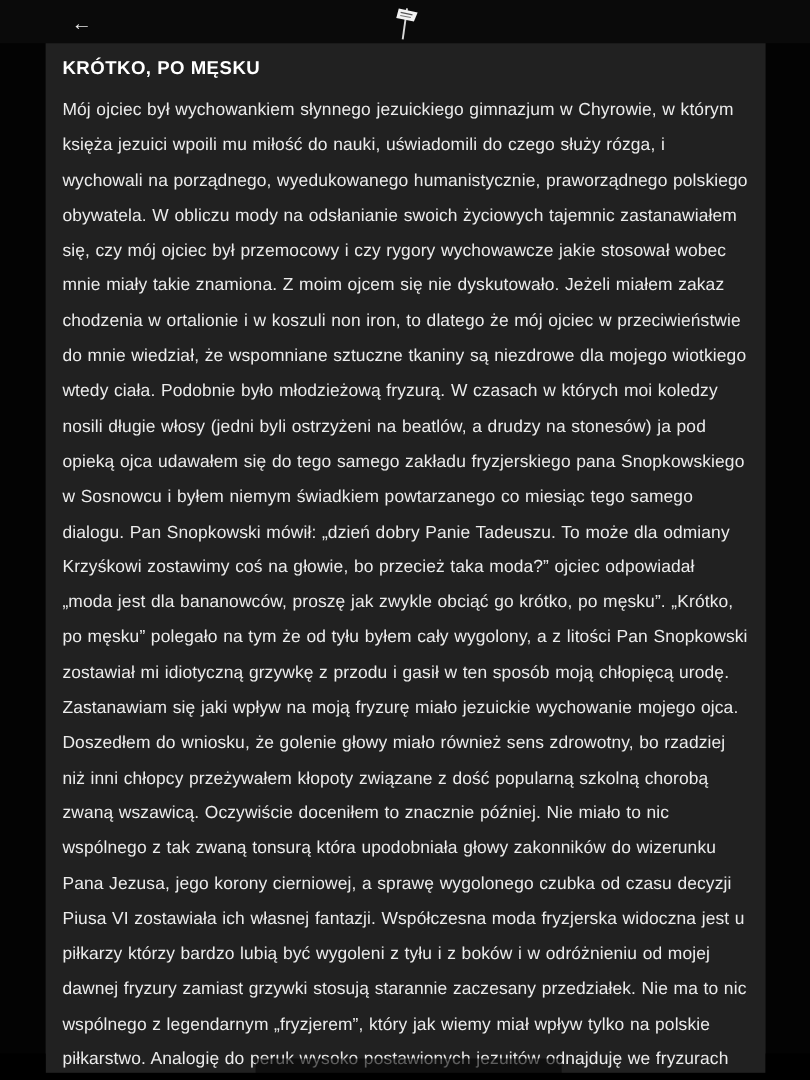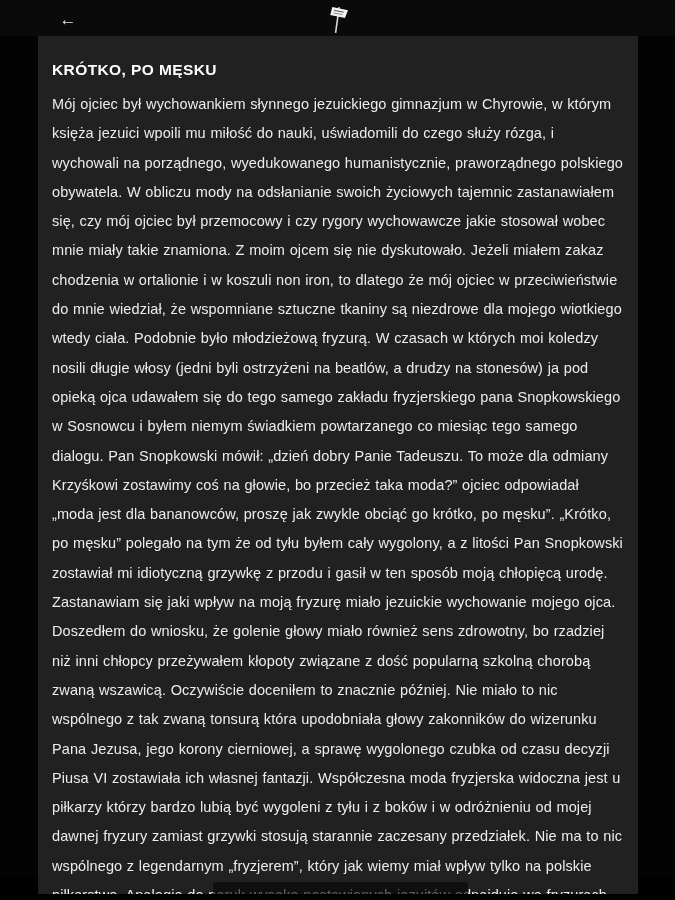--- a/index.html
+++ b/index.html
@@ -32,21 +32,21 @@
   .logo svg { display:block; }
 
   
   .panel {
     position:absolute; left:38px; top:36px; width:600px; bottom:0;
     background:#212121;
     box-sizing:border-box;
     padding:13px 14px 0 14px;
   }
   .article-title {
-    margin:12px 0 11px 0;
+    margin:0 0 11px 0;
     font-size:15.5px;
     font-weight:bold;
     letter-spacing:0.4px;
     color:#ffffff;
   }
   .article-body {
     margin:0;
     font-size:14.5px;
     line-height:29.3px;
     color:#ececec;

